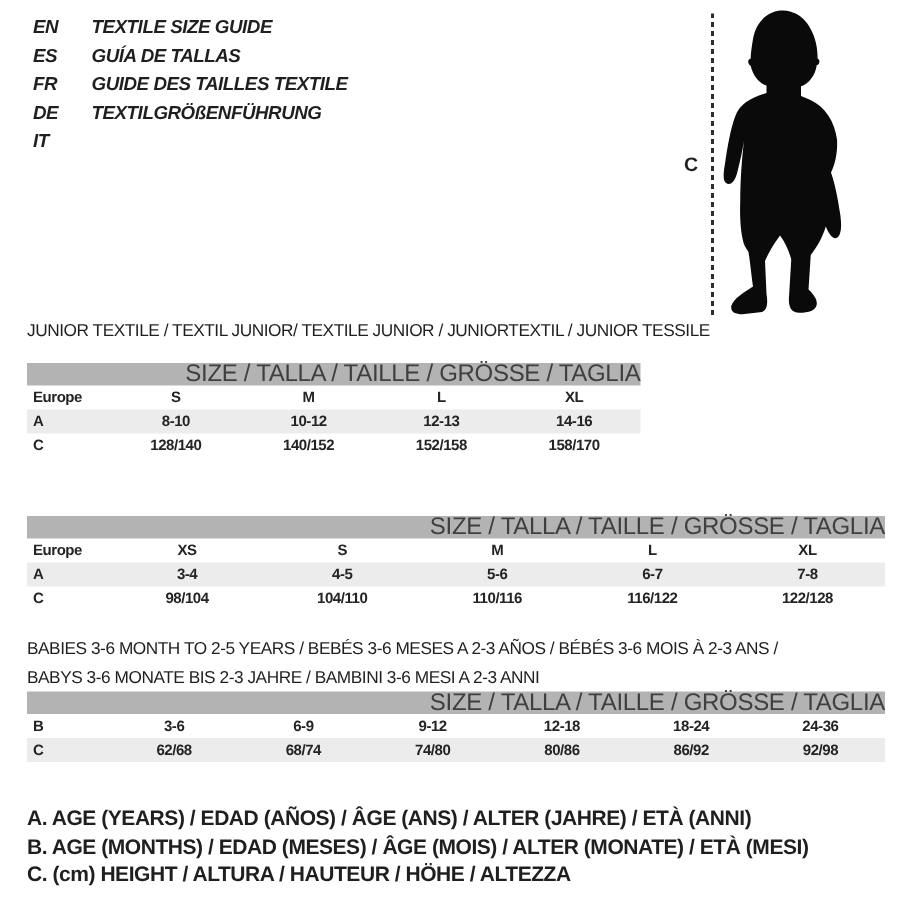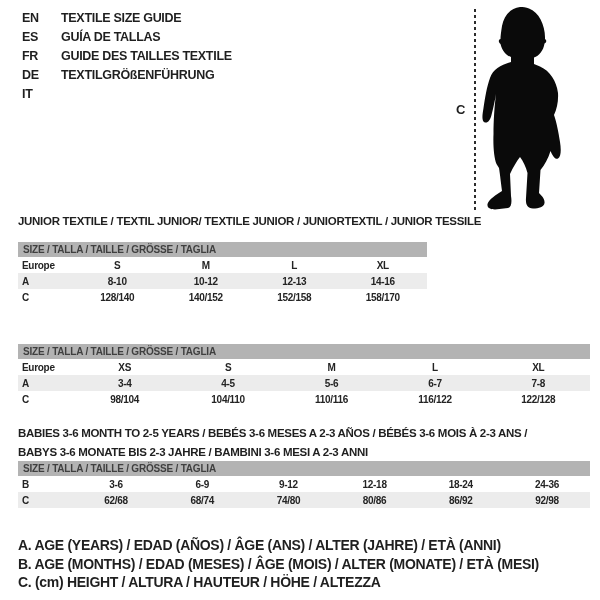--- a/index.html
+++ b/index.html
@@ -7,46 +7,46 @@
     width:600px; height:600px; background:#ffffff;
     font-family:"Liberation Sans", sans-serif;
     color:#1f1f1f;
     -webkit-font-smoothing:antialiased;
   }
   .page { position:relative; width:600px; height:600px; overflow:hidden; }
 
   
   .lang-list { position:absolute; left:22px; top:8px; }
   .lang-row { display:flex; height:19px; align-items:center;
-    font-weight:bold; font-size:12.5px; letter-spacing:-0.3px; }
+    font-weight:bold; font-size:12.5px; letter-spacing:-0.3px;font-style:italic; }
   .lang-code { width:39px; }
 
   
   .dash-line { position:absolute; left:474px; top:9px; width:2px; height:201px;
     background:repeating-linear-gradient(to bottom, #2c2c2c 0 3px, transparent 3px 6px); }
   .figure-label { position:absolute; left:456px; top:102px;
     font-weight:bold; font-size:13px; }
   .baby-svg { position:absolute; left:482px; top:6px; }
 
   
-  .section-title { position:absolute; left:18px; font-weight:bold;
+  .section-title { position:absolute; left:18px; font-weight:normal;
     font-size:11.5px; letter-spacing:-0.3px; line-height:18.5px; white-space:nowrap; }
   #title-0 { top:212px; }
   #title-1 { top:319px; }
   #title-2 { top:424px; }
   .section-title .sub { font-size:8px; vertical-align:-2px; }
 
   
   .stable { position:absolute; left:18px; }
   #table-0 { top:242px; width:409px; }
   #table-1 { top:344px; width:572px; }
   #table-2 { top:461px; width:572px; }
   .size-header { height:15px; line-height:15px; background:var(--header-bar,#b3b3b3);
-    color:var(--header-text,#3f3f3f); font-weight:bold; font-size:10px;
-    letter-spacing:-0.2px; padding-left:5px; box-sizing:border-box; }
+    color:var(--header-text,#3f3f3f); font-weight:normal; font-size:16px;
+    letter-spacing:-0.2px; padding-left:5px; box-sizing:border-box;text-align:right; }
   .trow { display:flex; height:16px; align-items:center;
     font-weight:bold; font-size:10px; letter-spacing:-0.3px; color:#242424; }
   .trow.shaded { background:var(--shaded-row,#ececec); }
   .tlabel { width:55px; padding-left:4px; box-sizing:border-box; }
   .tcell { flex:1; text-align:center; }
 
   
   .notes { position:absolute; left:18px; top:536px; }
   .note-row { height:18.5px; line-height:18.5px; font-weight:bold;
     font-size:14px; letter-spacing:-0.3px; white-space:nowrap; }

